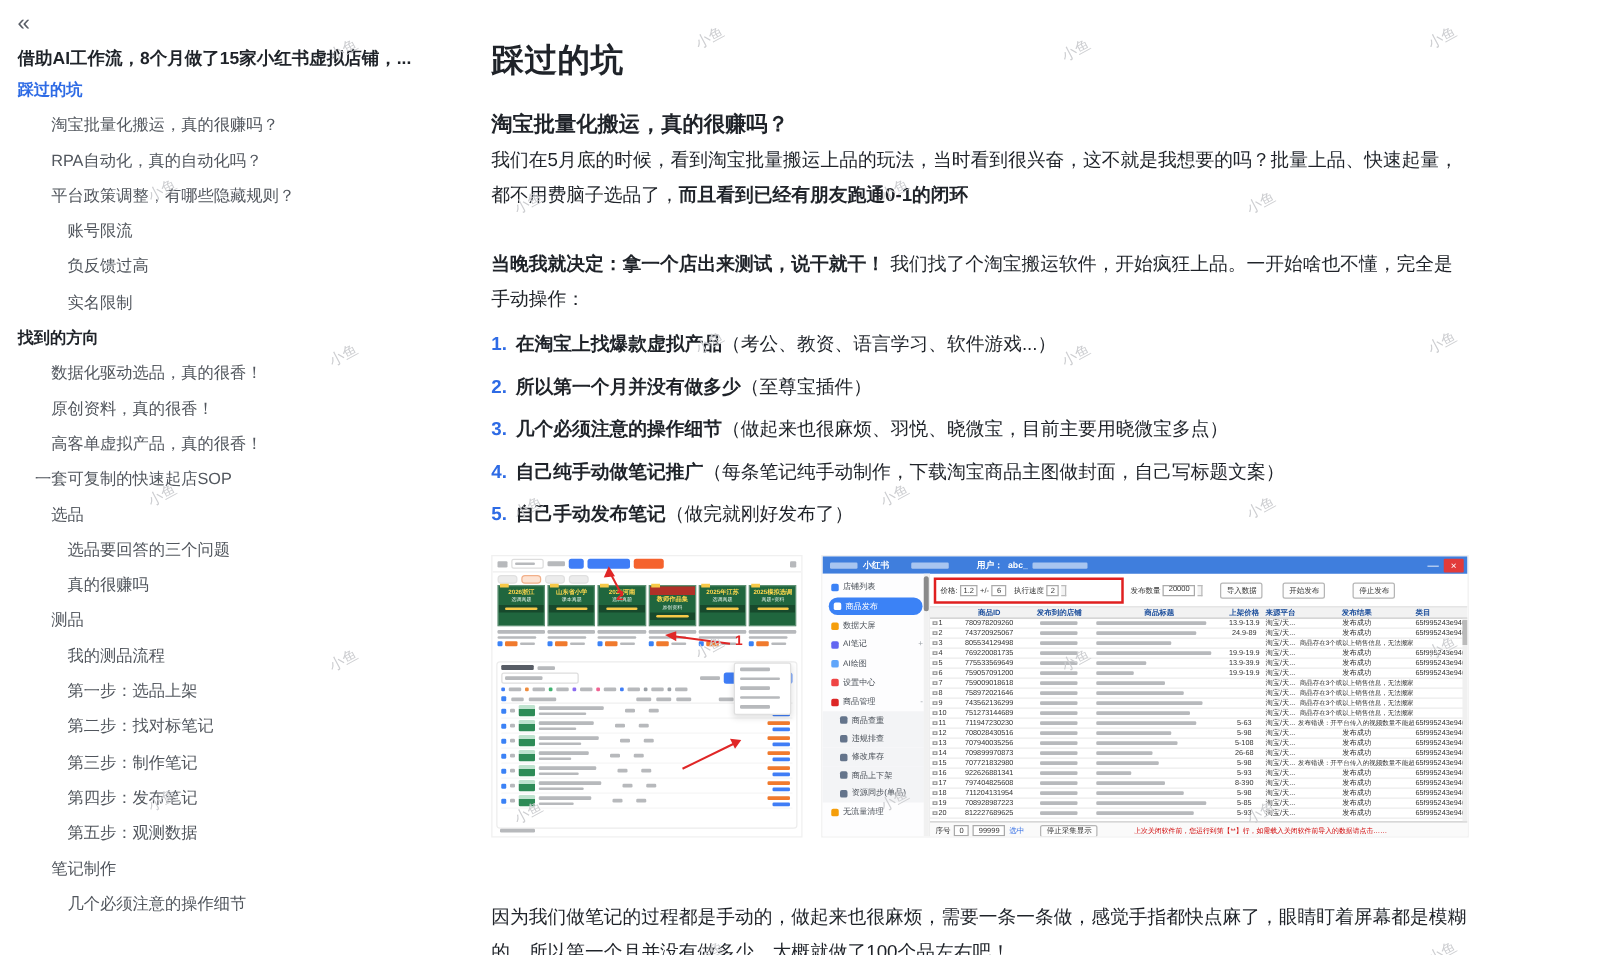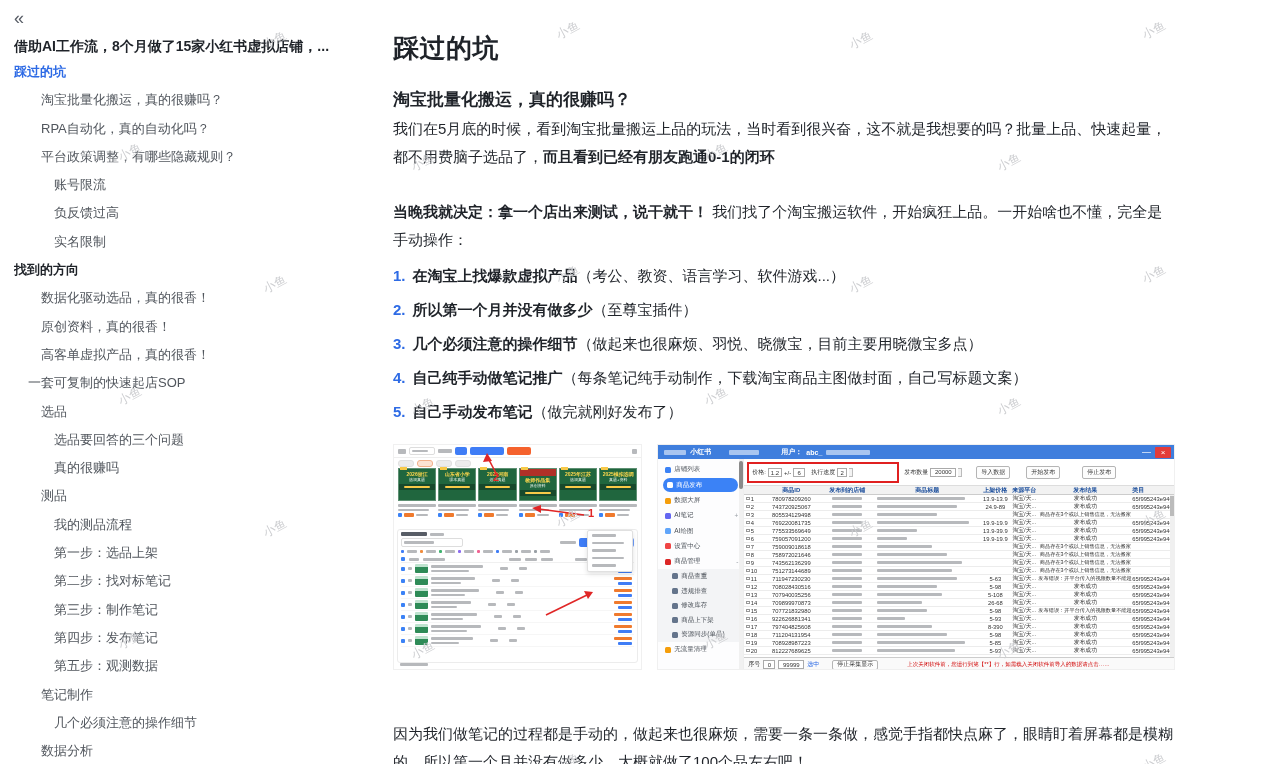--- a/index.html
+++ b/index.html
@@ -168,21 +168,20 @@
       <li class="toc-item" style="padding-left: 40px;">真的很赚吗</li>
       <li class="toc-item" style="padding-left: 27px;">测品</li>
       <li class="toc-item" style="padding-left: 40px;">我的测品流程</li>
       <li class="toc-item" style="padding-left: 40px;">第一步：选品上架</li>
       <li class="toc-item" style="padding-left: 40px;">第二步：找对标笔记</li>
       <li class="toc-item" style="padding-left: 40px;">第三步：制作笔记</li>
       <li class="toc-item" style="padding-left: 40px;">第四步：发布笔记</li>
       <li class="toc-item" style="padding-left: 40px;">第五步：观测数据</li>
       <li class="toc-item" style="padding-left: 27px;">笔记制作</li>
       <li class="toc-item" style="padding-left: 40px;">几个必须注意的操作细节</li>
-      <li class="toc-item" style="padding-left: 27px;">数据分析</li>
     </ul>
 </div>
 
 <div class="main">
   <div class="h1">踩过的坑</div>
   <div class="h2">淘宝批量化搬运，真的很赚吗？</div>
   <p class="para"><span>我们在5月底的时候，看到淘宝批量搬运上品的玩法，当时看到很兴奋，这不就是我想要的吗？批量上品、快速起量，都不用费脑子选品了，</span><span class="bold">而且看到已经有朋友跑通0-1的闭环</span></p>
   <p class="para p2"><span class="bold">当晚我就决定：拿一个店出来测试，说干就干！</span> <span>我们找了个淘宝搬运软件，开始疯狂上品。一开始啥也不懂，完全是手动操作：</span></p>
   <div class="olist" id="olist">
       <div class="oli">

